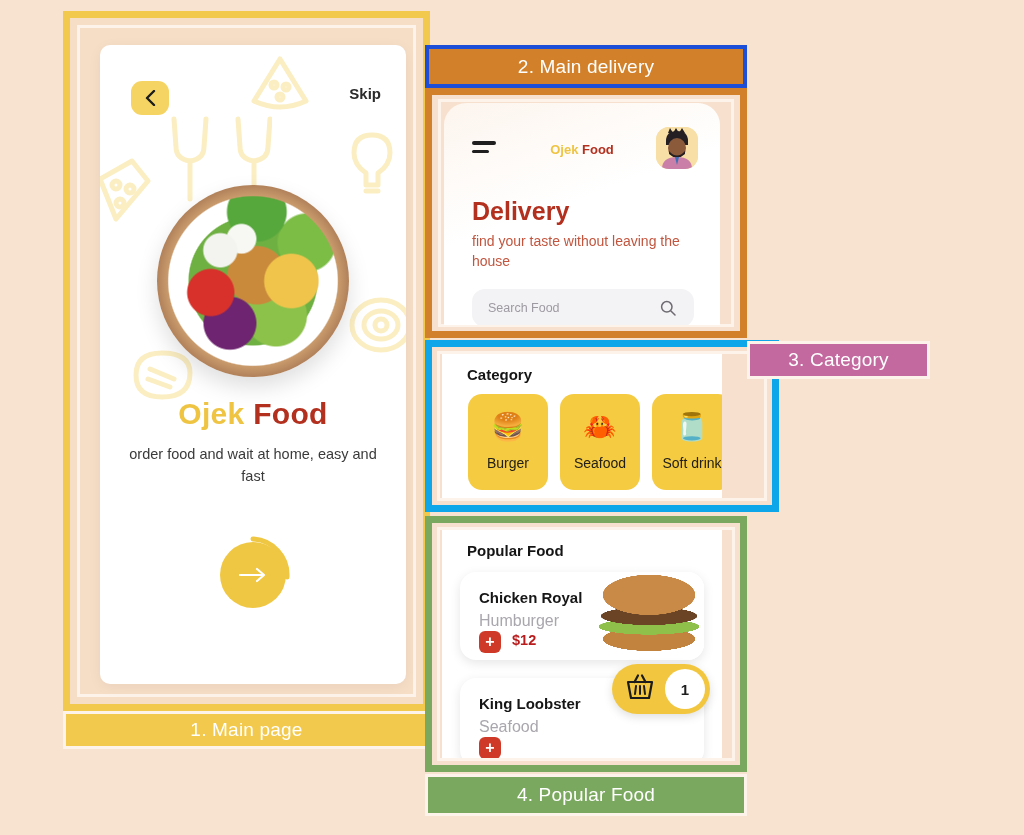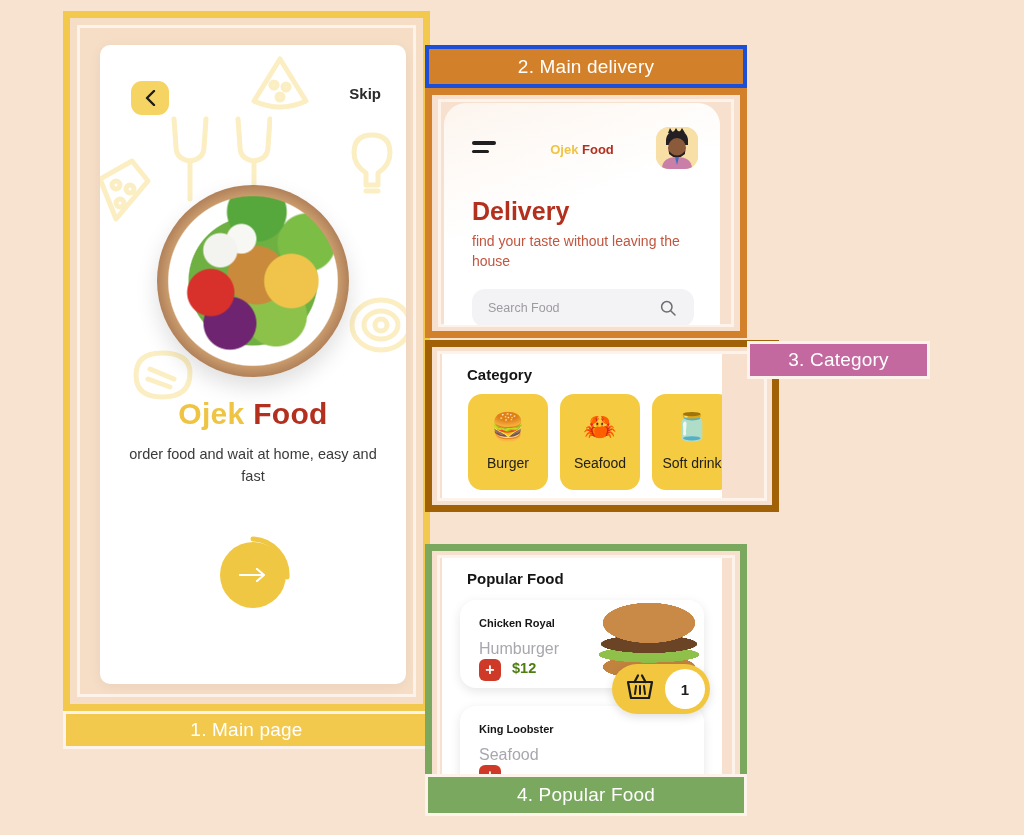--- a/index.html
+++ b/index.html
@@ -131,21 +131,21 @@
   .search-bar{
     position:absolute;left:28px;right:26px;top:186px;height:38px;
     background:#f3f2f4;border-radius:13px;display:flex;align-items:center;cursor:text;
   }
   .search-bar .ph{margin-left:16px;font-size:12.5px;color:#9e9aa2;}
   .search-bar .mg{position:absolute;right:18px;}
 
   
   #category-frame{
     left:425px;top:340px;width:354px;height:172px;
-    border:7px solid #a16207;background:#f7e0cd;
+    border:7px solid #0ea5e9;background:#f7e0cd;
   }
   #category-inner{
     position:absolute;left:5px;top:4px;right:5px;bottom:4px;
     border:3px solid #fdf3ea;box-sizing:border-box;
   }
   #phone3{
     position:absolute;left:10px;top:7px;width:280px;height:144px;
     background:#ffffff;overflow:hidden;
   }
   .section-title{
@@ -160,43 +160,43 @@
   .cat-tile .em{font-size:27px;line-height:1;margin-bottom:14px;}
   .cat-tile .lb{font-size:14px;color:#23201a;font-weight:normal;}
   #banner-category{
     left:747px;top:341px;width:183px;height:38px;background:#c4699f;
     border:3px solid #fdf3ea;
   }
 
   
   #popular-frame{
     left:425px;top:516px;width:322px;height:256px;
-    border:7px solid #7aa85f;background:#f7e0cd;margin-top:28px;
+    border:7px solid #7aa85f;background:#f7e0cd;
   }
   #popular-inner{
     position:absolute;left:5px;top:4px;right:5px;bottom:4px;
     border:3px solid #fdf3ea;box-sizing:border-box;
   }
   #phone4{
     position:absolute;left:10px;top:7px;width:280px;height:228px;
     background:#ffffff;overflow:hidden;
   }
   .food-card{
     position:absolute;left:18px;width:244px;height:88px;
     background:#ffffff;border-radius:16px;
     box-shadow:0 3px 11px rgba(0,0,0,.10);overflow:hidden;cursor:pointer;
   }
-  .food-card .nm{position:absolute;left:19px;top:17px;font-size:11px;font-weight:bold;color:#161616;}
+  .food-card .nm{position:absolute;left:19px;top:17px;font-size:15px;font-weight:bold;color:#161616;}
   .food-card .sb{position:absolute;left:19px;top:40px;font-size:16px;color:#a9a6ad;}
   .food-card .plus{
     position:absolute;left:19px;top:59px;width:22px;height:22px;border-radius:6px;
     background:#cf3a28;display:flex;align-items:center;justify-content:center;
     color:#fff;font-size:16px;font-weight:bold;line-height:1;cursor:pointer;
   }
-  .food-card .pr{position:absolute;left:52px;top:60px;font-size:14.5px;font-weight:bold;color:#4d7c0f;}
+  .food-card .pr{position:absolute;left:52px;top:60px;font-size:14.5px;font-weight:bold;color:#b91c1c;}
   .food-thumb{position:absolute;right:0;top:0;width:110px;height:88px;}
   .burger-img{
     background:
       radial-gradient(ellipse 46px 20px at 50% 26%, #c98a47 0 100%, rgba(0,0,0,0) 101%),
       radial-gradient(ellipse 48px 9px at 50% 50%, #6b4426 0 100%, rgba(0,0,0,0) 101%),
       radial-gradient(ellipse 50px 8px at 50% 62%, #8fc04a 0 100%, rgba(0,0,0,0) 101%),
       radial-gradient(ellipse 46px 12px at 50% 76%, #c2833f 0 100%, rgba(0,0,0,0) 101%),
       #ffffff;
   }
   .lobster-img{

